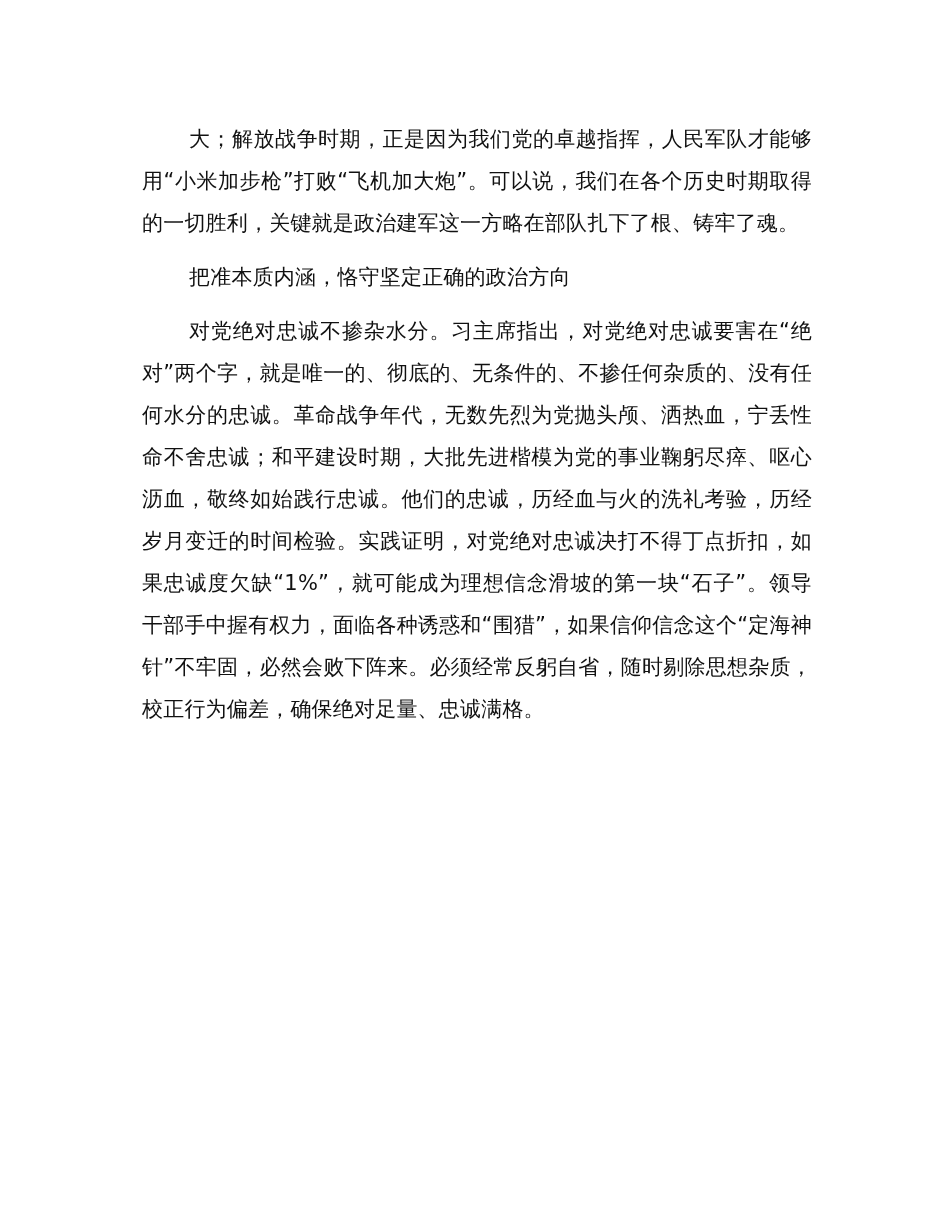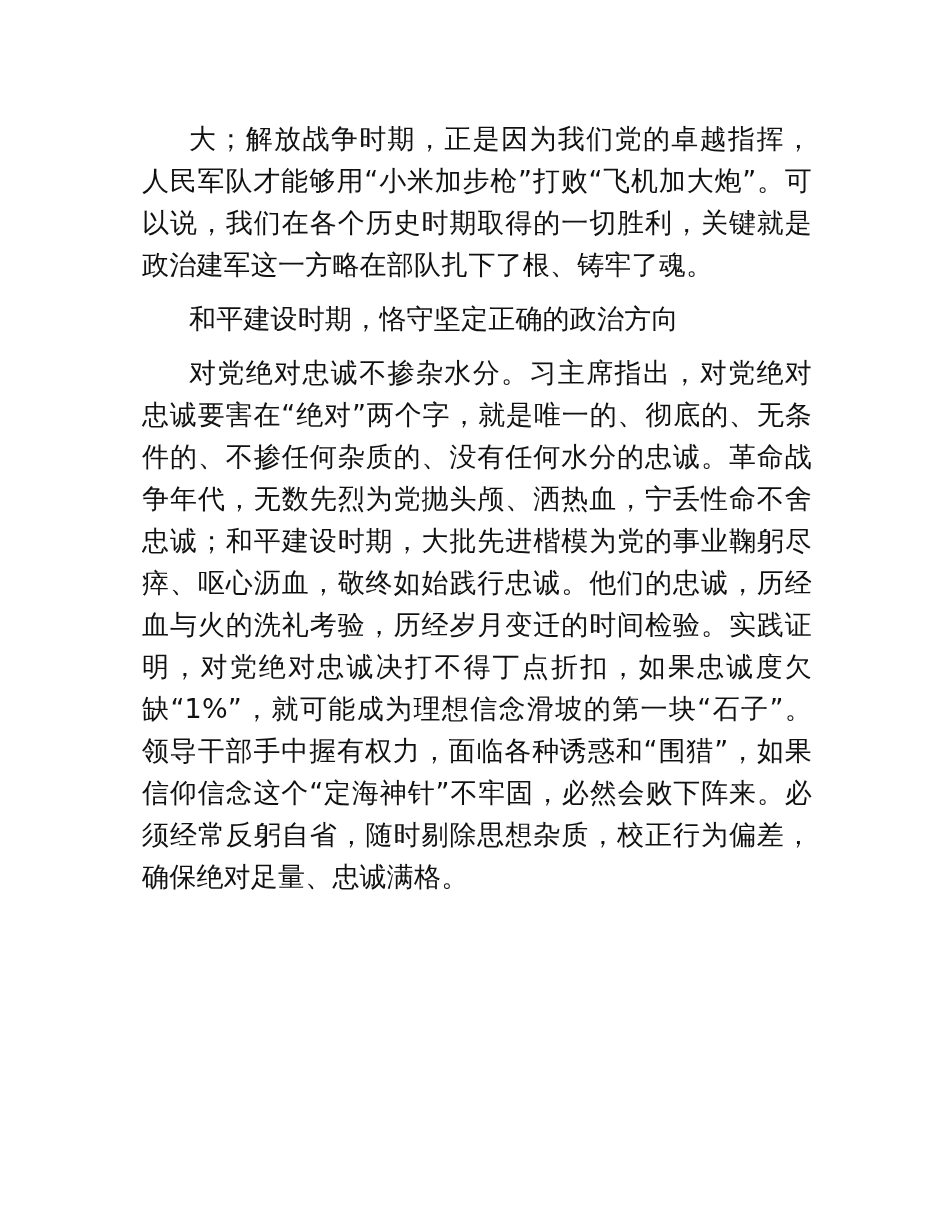--- a/index.html
+++ b/index.html
@@ -16,32 +16,32 @@
     color: #111111;
   }
   .page {
     position: absolute;
     left: 142px;
     top: 118px;
     width: 670px;
   }
   .para {
     margin: 0 0 12px 0;
-    font-size: 27px;
+    font-size: 21px;
     line-height: 42px;
     text-indent: 47px;
     text-align: justify;
     text-align-last: left;
     letter-spacing: 0.2px;
     word-break: break-all;
   }
   .para.cont {
     text-indent: 47px;
   }
 </style>
 </head>
 <body>
 
 <div class="page">
   <p class="para cont">大；解放战争时期，正是因为我们党的卓越指挥，人民军队才能够用“小米加步枪”打败“飞机加大炮”。可以说，我们在各个历史时期取得的一切胜利，关键就是政治建军这一方略在部队扎下了根、铸牢了魂。</p>
-  <p class="para">和平建设时期，恪守坚定正确的政治方向</p>
+  <p class="para">把准本质内涵，恪守坚定正确的政治方向</p>
   <p class="para">对党绝对忠诚不掺杂水分。习主席指出，对党绝对忠诚要害在“绝对”两个字，就是唯一的、彻底的、无条件的、不掺任何杂质的、没有任何水分的忠诚。革命战争年代，无数先烈为党抛头颅、洒热血，宁丢性命不舍忠诚；和平建设时期，大批先进楷模为党的事业鞠躬尽瘁、呕心沥血，敬终如始践行忠诚。他们的忠诚，历经血与火的洗礼考验，历经岁月变迁的时间检验。实践证明，对党绝对忠诚决打不得丁点折扣，如果忠诚度欠缺“1%”，就可能成为理想信念滑坡的第一块“石子”。领导干部手中握有权力，面临各种诱惑和“围猎”，如果信仰信念这个“定海神针”不牢固，必然会败下阵来。必须经常反躬自省，随时剔除思想杂质，校正行为偏差，确保绝对足量、忠诚满格。</p>
 </div>
 
 </body></html>

